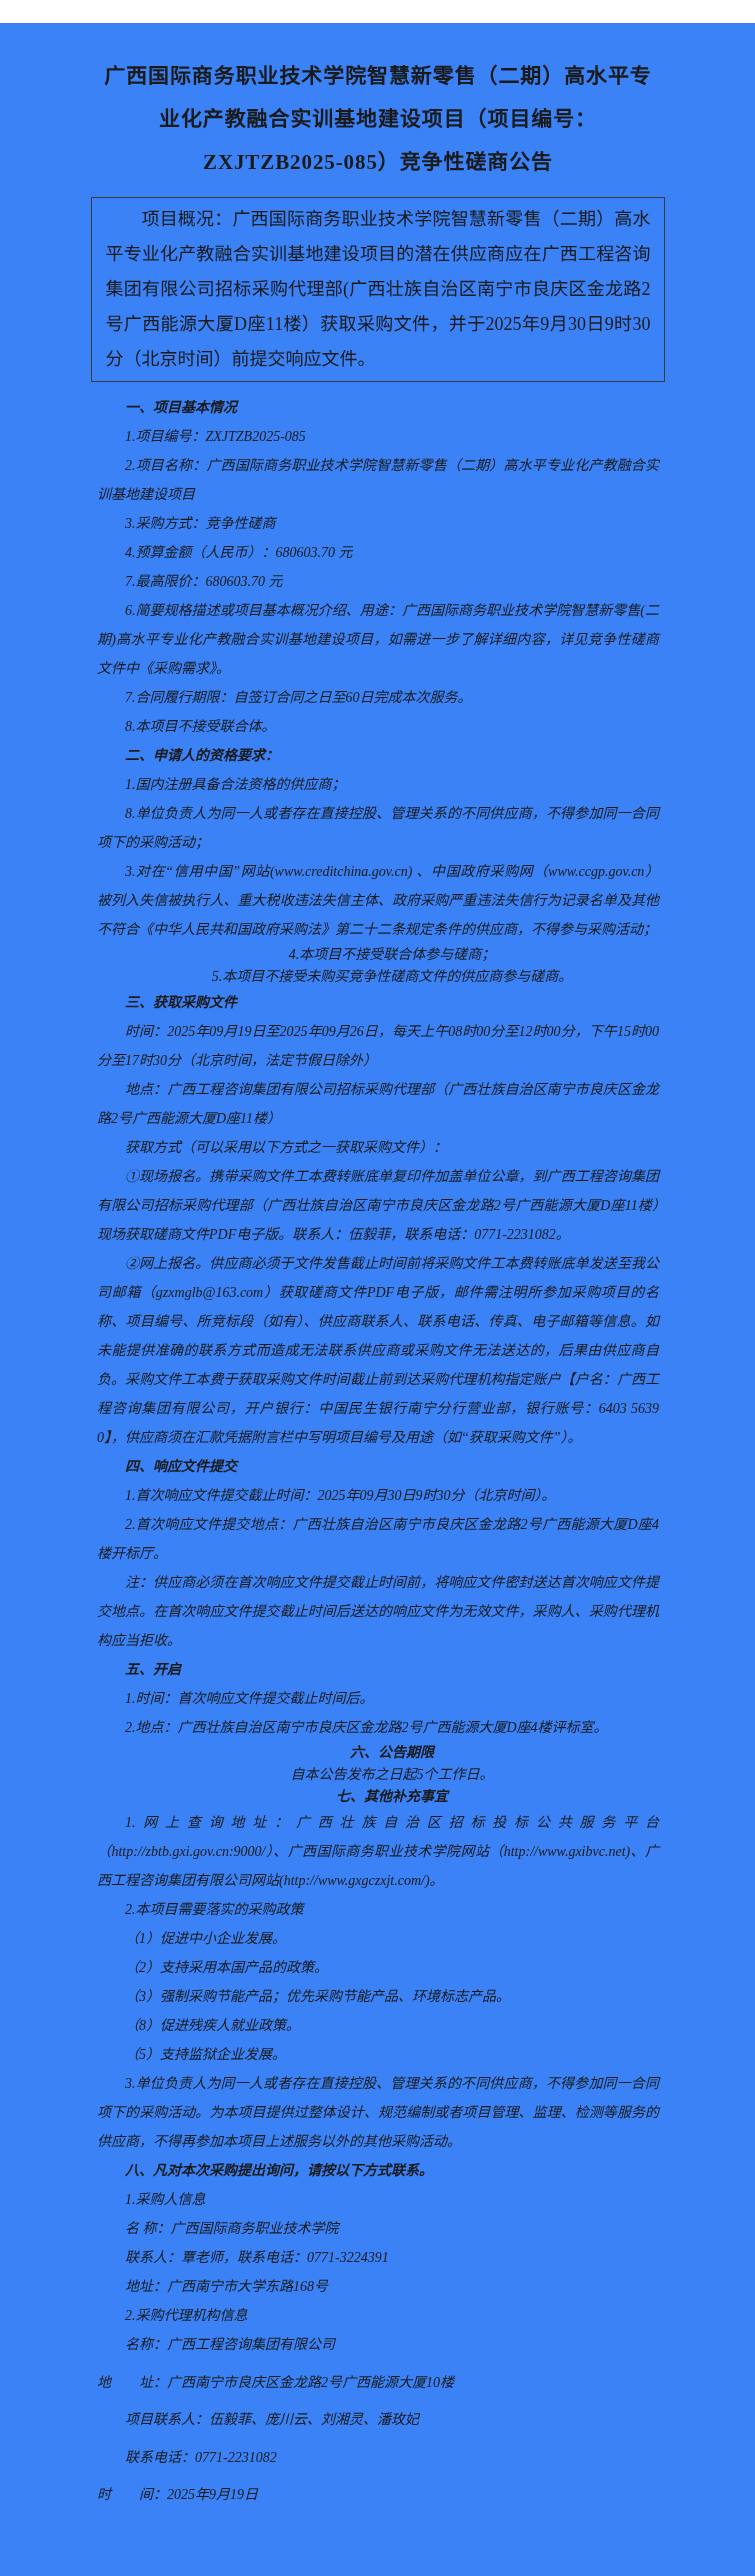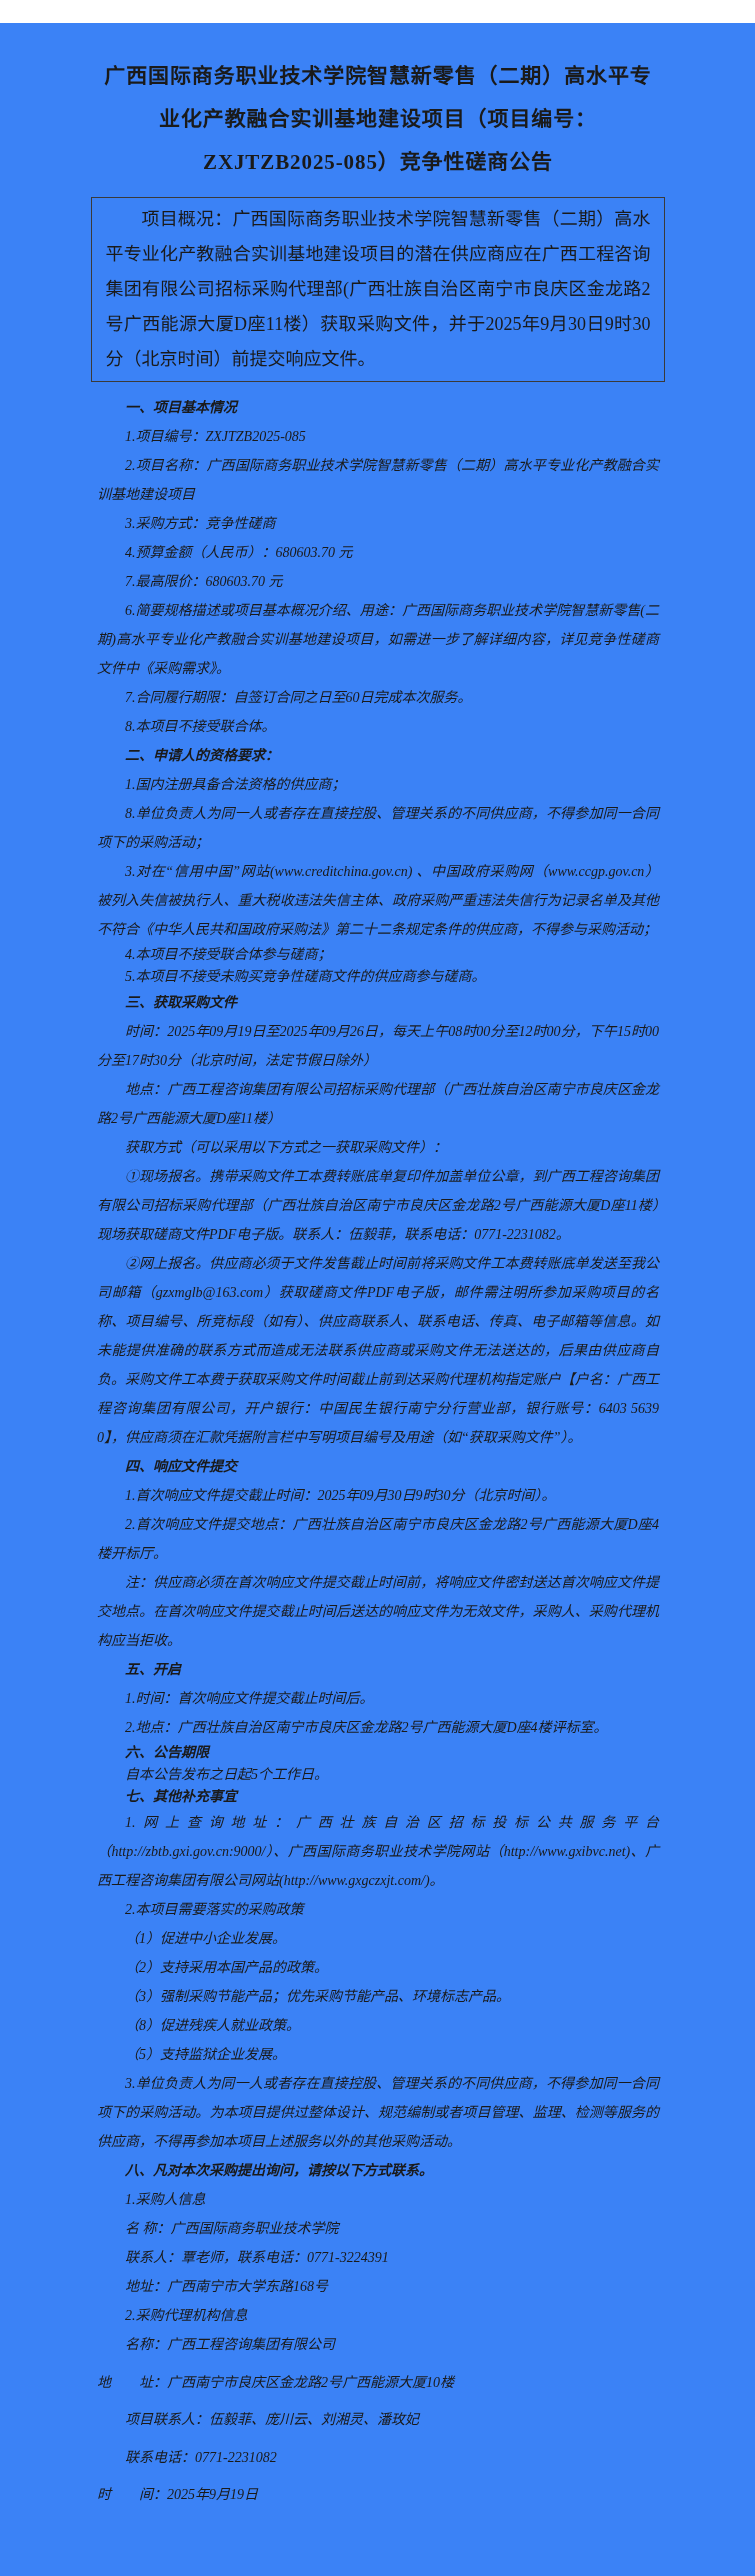--- a/index.html
+++ b/index.html
@@ -45,20 +45,21 @@
     text-indent: 2em;
     text-align: justify;
     font-style: italic;
   }
   .para.heading {
     font-weight: bold;
     text-align: left;
   }
   .para.tight {
     line-height: 22px;
+    text-align: center;
   }
   .para.noindent {
     text-indent: 0;
   }
   .para.gap {
     margin-top: 8.5px;
   }
 </style>
 </head>
 <body>

